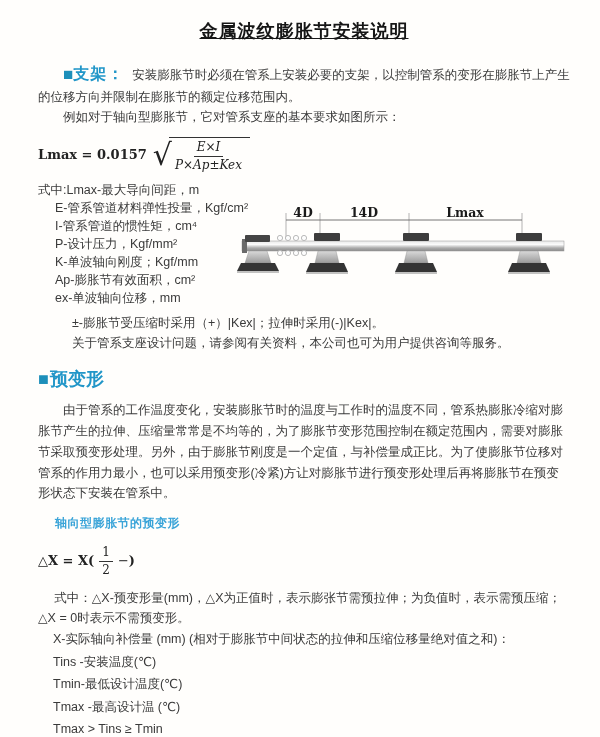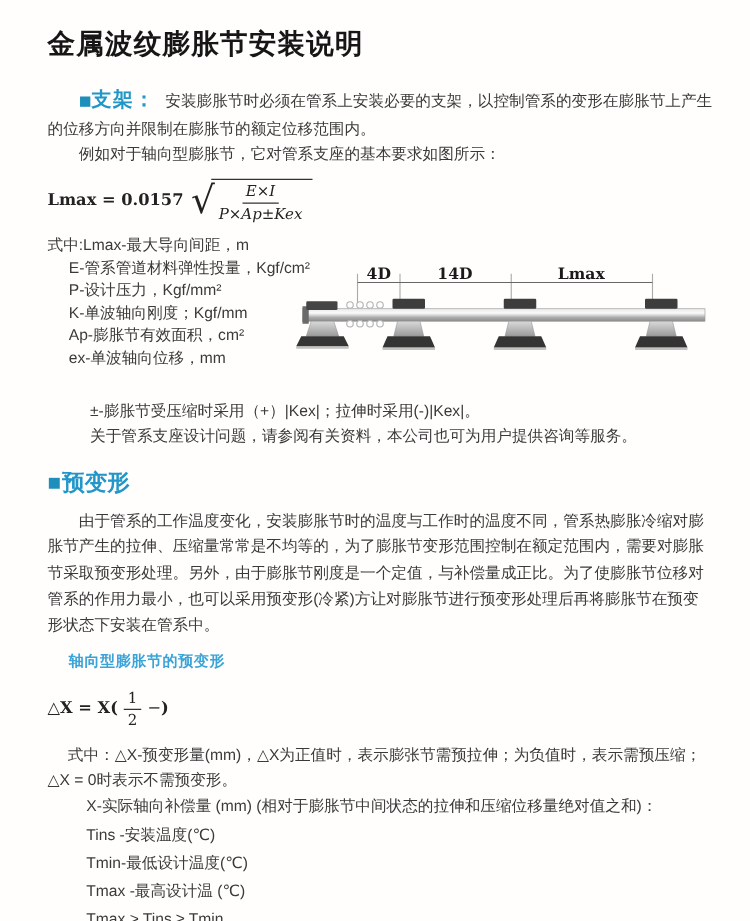--- a/index.html
+++ b/index.html
@@ -8,26 +8,27 @@
     background: #fffefc;
     font-family: "Liberation Sans", "DejaVu Sans", sans-serif;
     font-size: 12.5px;
     line-height: 1.55;
     color: #3a3a3a;
     overflow: hidden;
   }
   .page { padding: 12px 30px 0 38px; }
 
   h1.title {
-    text-align: left;
-    font-size: 22px;
+    text-align: center;
+    font-size: 18px;
     font-weight: bold;
     color: #161616;
     letter-spacing: 1px;
     margin: 6px 0 16px;
+    text-decoration: underline;
   }
 
   .para { text-indent: 2em; }
   .sec-square { color: #1d8fba; font-size: 17px; font-weight: bold; vertical-align: -1px; }
   .sec-head-inline {
     color: #2196c8; font-size: 16px; font-weight: bold;
     margin-right: 8px; letter-spacing: 1px;
   }
 
   
@@ -65,21 +66,21 @@
 
   
   h2.section { font-size: 18px; font-weight: bold; color: #2196c8; margin: 14px 0 6px; }
   h2.section .sq2 { color: #1d8fba; margin-right: 1px; }
   .pre-para { text-indent: 2em; line-height: 1.66; }
 
   h3.sub { font-size: 12px; font-weight: bold; color: #3aa4d8; letter-spacing: 0.5px; }
   h3.axial { margin: 10px 0 2px 17px; }
 
   .explain { text-indent: 1.3em; line-height: 1.62; }
-  .item-list .item { margin-left: 31px; line-height: 1.8; }
+  .item-list .item { margin-left: 15px; line-height: 1.8; }
 </style>
 </head>
 <body>
 
 <div class="page">
 
   <h1 class="title">金属波纹膨胀节安装说明</h1>
 
   <section>
     <p class="para">
@@ -94,20 +95,21 @@
         <span class="frac">
           <span class="num italic">E×I</span>
           <span class="den italic">P×Ap±Kex</span>
         </span>
       </span>
     </div>
 
     <div class="defs-wrap">
       <div class="where-label">式中:Lmax-最大导向间距，m</div>
       <div class="def-item">E-管系管道材料弹性投量，Kgf/cm²</div>
+      <div class="def-item">I-管系管道的惯性矩，cm⁴</div>
       <div class="def-item">P-设计压力，Kgf/mm²</div>
       <div class="def-item">K-单波轴向刚度；Kgf/mm</div>
       <div class="def-item">Ap-膨胀节有效面积，cm²</div>
       <div class="def-item">ex-单波轴向位移，mm</div>
 
       <svg class="diagram" viewBox="0 0 360 100">
         <defs>
           <linearGradient id="pipeGrad" x1="0" y1="0" x2="0" y2="1">
             <stop offset="0%" stop-color="#e9e9e9"></stop>
             <stop offset="35%" stop-color="#fafafa"></stop>

